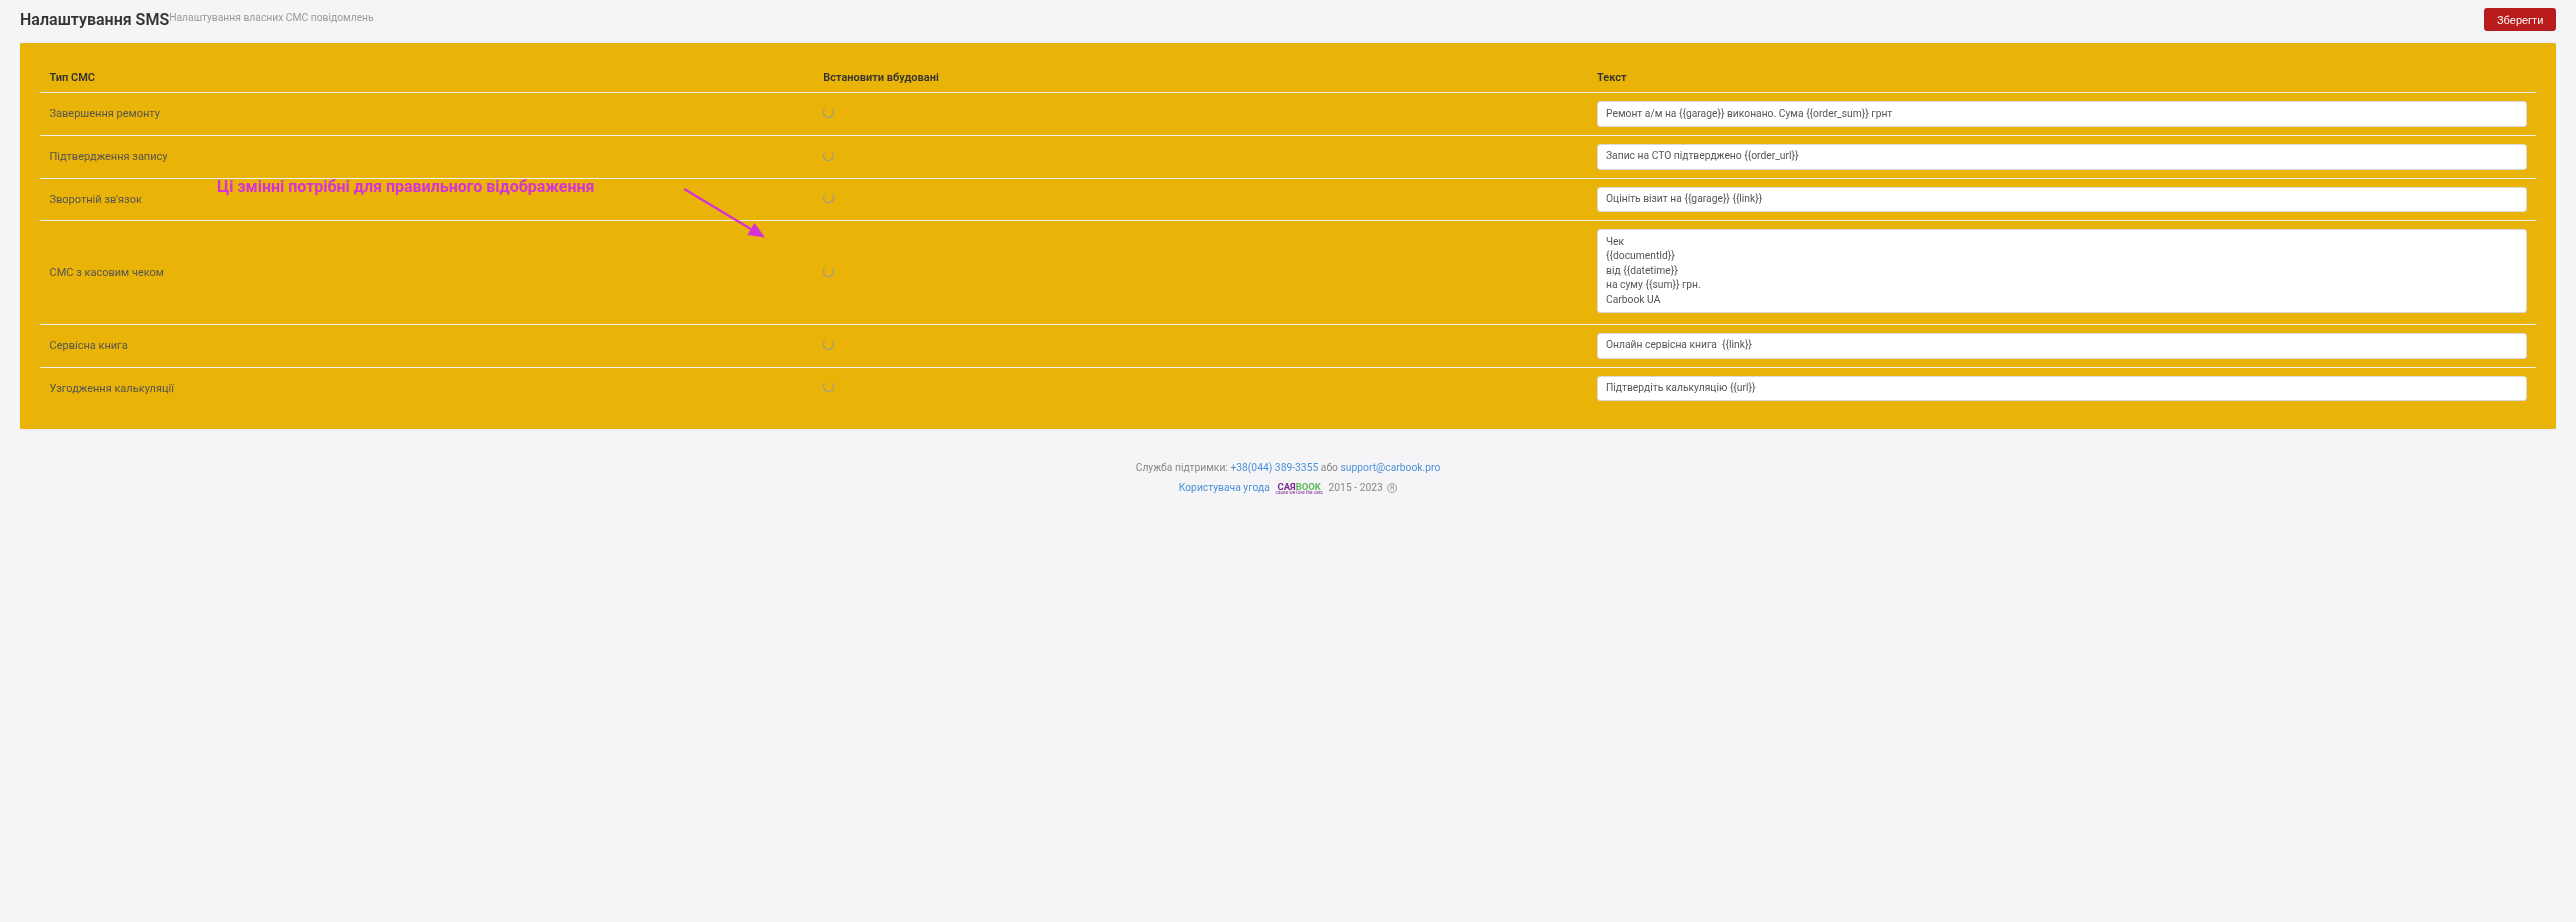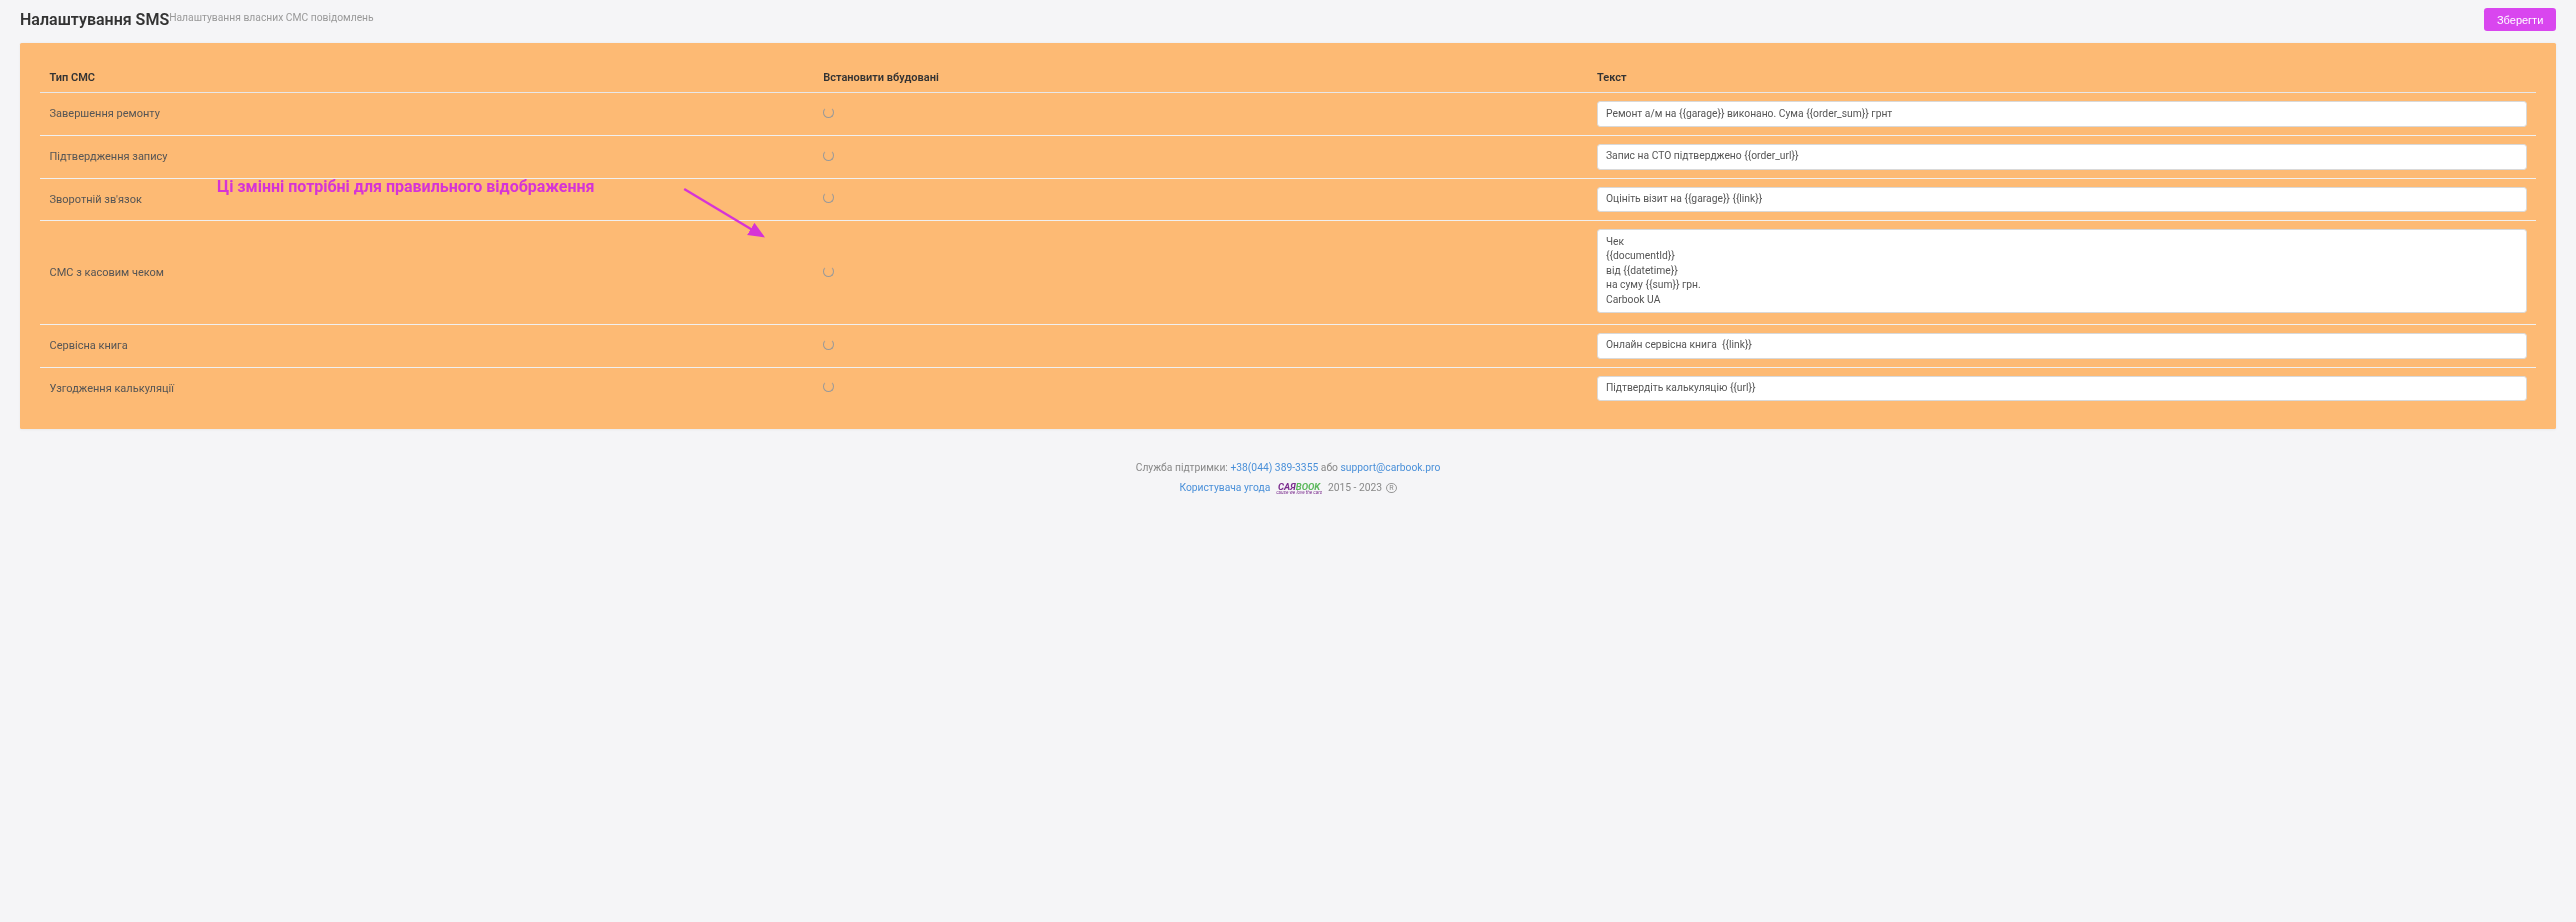--- a/index.html
+++ b/index.html
@@ -27,30 +27,30 @@
       font-size: 16px;
       font-weight: 600;
       color: #333;
     }
     .page-subtitle {
       font-size: 10.3px;
       color: #999;
       margin-top: 1px;
     }
     .save-btn {
-      background: #d946ef;
+      background: #b91c1c;
       color: #fff;
       border: none;
       border-radius: 3.2px;
       padding: 5.5px 12.7px;
       font-size: 11px;
       cursor: pointer;
     }
     .card {
-      background: #fdba74;
+      background: #eab308;
       margin: 0 20px;
       border-radius: 1.6px;
       box-shadow: 0 0.8px 2.4px rgba(0,0,0,0.05);
       padding: 20px;
     }
     table {
       width: 100%;
       border-collapse: collapse;
     }
     th {
@@ -125,21 +125,20 @@
     }
     .footer-or {
       color: #888;
     }
     .logo {
       display: inline-block;
       vertical-align: middle;
       margin: 0 3.2px;
       font-weight: bold;
       font-size: 9.5px;
-      font-style: italic;
     }
     .logo-car {
       color: #7b2d8e;
     }
     .logo-book {
       color: #5cb85c;
     }
     .logo-tag {
       display: block;
       font-size: 4.7px;

